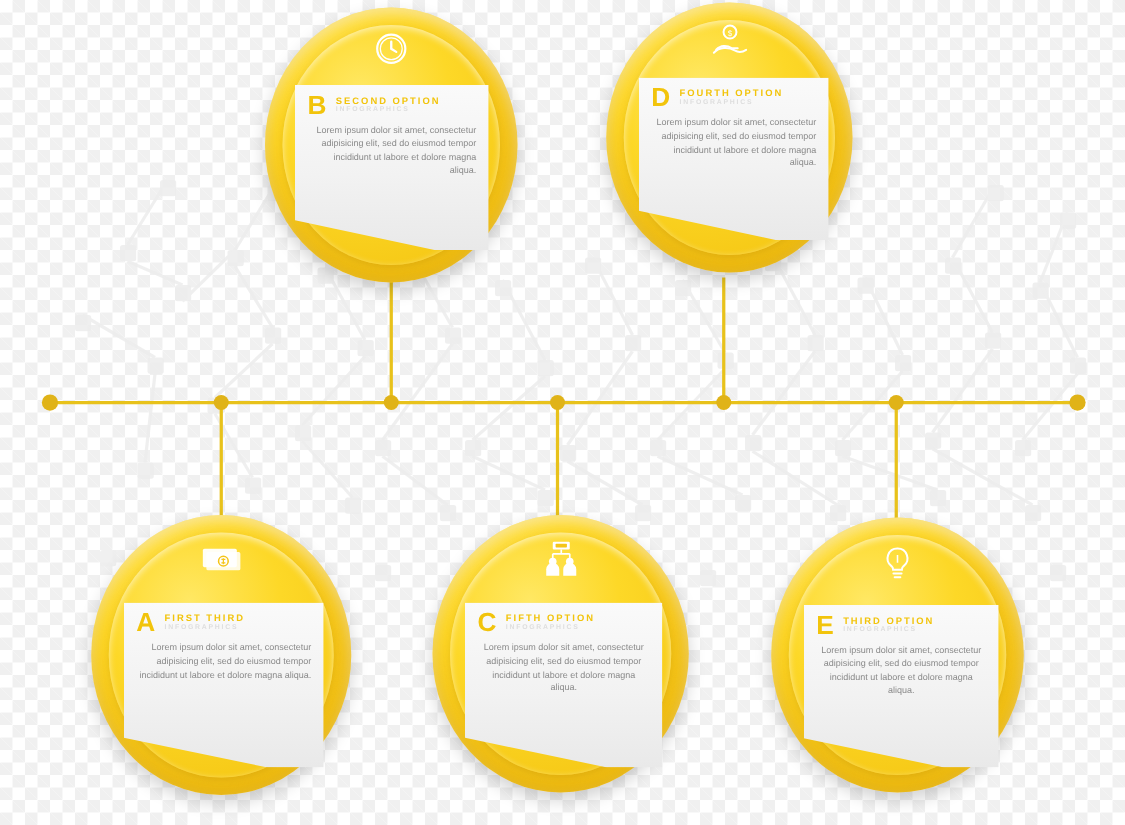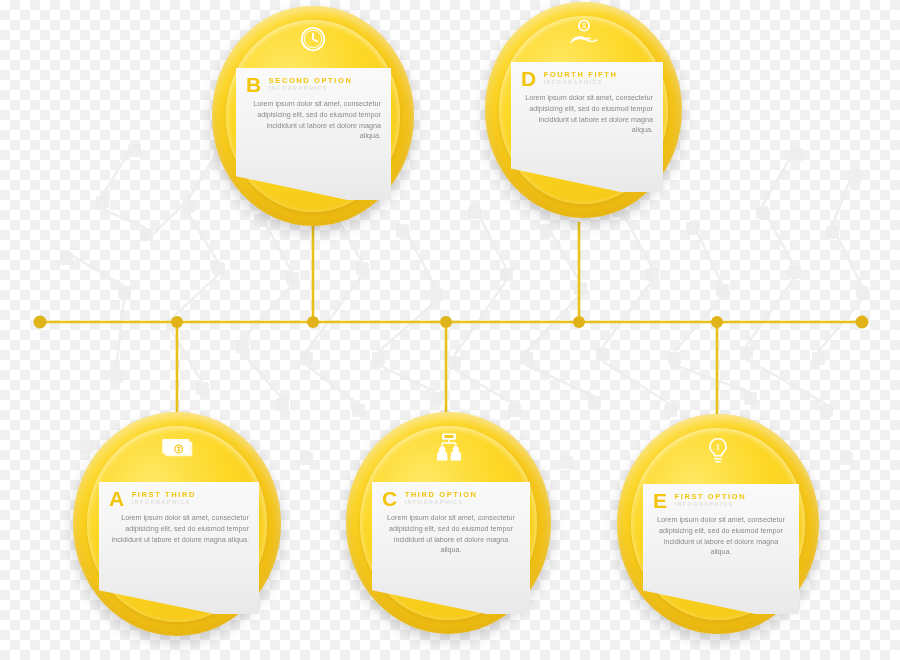--- a/index.html
+++ b/index.html
@@ -269,21 +269,21 @@
         <circle cx="13" cy="6" r="4.2"></circle>
         <text x="13" y="8.3" font-size="5.2" text-anchor="middle" fill="#ffffff" stroke="none" font-family="'Liberation Sans',sans-serif">$</text>
         <path d="M4 17.5 C7 14.5, 11 14.5, 14 16.5 L18 16.5" stroke-linecap="round"></path>
         <path d="M2.5 19.5 C6 15.8, 12 15.6, 16 18 C18.5 19.4, 21 19.2, 23.5 17.6" stroke-linecap="round"></path>
       </svg>
     </span>
     <div class="card" style="left:26px; top:60px; width:152px; height:130px; clip-path: polygon(0 0, 100% 0, 100% 100%, 72% 100%, 0 82%);">
       <div class="card-head">
         <span class="letter">D</span>
         <span class="titles">
-          <span class="opt-title">FOURTH FIFTH</span>
+          <span class="opt-title">FOURTH OPTION</span>
           <span class="opt-sub">INFOGRAPHICS</span>
         </span>
       </div>
       <div class="body-text">Lorem ipsum dolor sit amet, consectetur adipisicing elit, sed do eiusmod tempor incididunt ut labore et dolore magna aliqua.</div>
     </div>
   </div>
 
   <div class="node" style="left:73px; top:412px; width:208px; height:224px;">
     <div class="disc"></div>
     <div class="inner-ring" style="left:14px; top:14px; right:14px; bottom:14px;"></div>
@@ -318,21 +318,21 @@
         <circle cx="9" cy="15" r="2.7"></circle>
         <path d="M4.4 25 v-4.6 a4.6 4.6 0 0 1 9.2 0 V25 z"></path>
         <circle cx="21" cy="15" r="2.7"></circle>
         <path d="M16.4 25 v-4.6 a4.6 4.6 0 0 1 9.2 0 V25 z"></path>
       </svg>
     </span>
     <div class="card" style="left:26px; top:70px; width:158px; height:132px; clip-path: polygon(0 0, 100% 0, 100% 100%, 72% 100%, 0 82%);">
       <div class="card-head">
         <span class="letter">C</span>
         <span class="titles">
-          <span class="opt-title">THIRD OPTION</span>
+          <span class="opt-title">FIFTH OPTION</span>
           <span class="opt-sub">INFOGRAPHICS</span>
         </span>
       </div>
       <div class="body-text center">Lorem ipsum dolor sit amet, consectetur adipisicing elit, sed do eiusmod tempor incididunt ut labore et dolore magna aliqua.</div>
     </div>
   </div>
 
   <div class="node" style="left:617px; top:414px; width:202px; height:220px;">
     <div class="disc"></div>
     <div class="inner-ring" style="left:14px; top:14px; right:14px; bottom:14px;"></div>
@@ -340,21 +340,21 @@
       <svg width="26" height="30" viewBox="0 0 20 24" fill="none" stroke="#ffffff" stroke-width="1.3">
         <path d="M10 2.2 a6.3 6.3 0 0 1 3.9 11.3 c-0.8 0.7 -1.1 1.4 -1.1 2.3 h-5.6 c0 -0.9 -0.3 -1.6 -1.1 -2.3 A6.3 6.3 0 0 1 10 2.2 z"></path>
         <path d="M7.4 18.2 h5.2 M8.2 20.6 h3.6" stroke-linecap="round"></path>
         <path d="M10 6.4 v5" stroke-width="1"></path>
       </svg>
     </span>
     <div class="card" style="left:26px; top:70px; width:156px; height:130px; clip-path: polygon(0 0, 100% 0, 100% 100%, 72% 100%, 0 82%);">
       <div class="card-head">
         <span class="letter">E</span>
         <span class="titles">
-          <span class="opt-title">FIRST OPTION</span>
+          <span class="opt-title">THIRD OPTION</span>
           <span class="opt-sub">INFOGRAPHICS</span>
         </span>
       </div>
       <div class="body-text center">Lorem ipsum dolor sit amet, consectetur adipisicing elit, sed do eiusmod tempor incididunt ut labore et dolore magna aliqua.</div>
     </div>
   </div>
 
 </div>
 
 </body></html>

